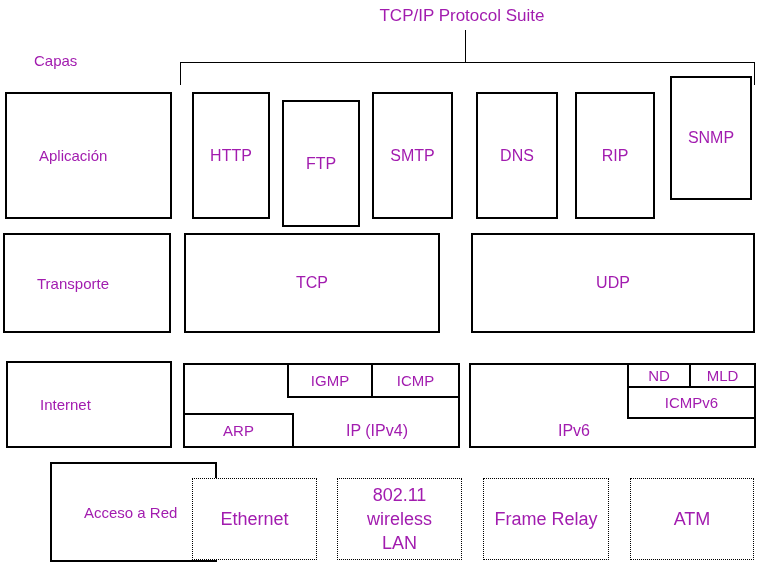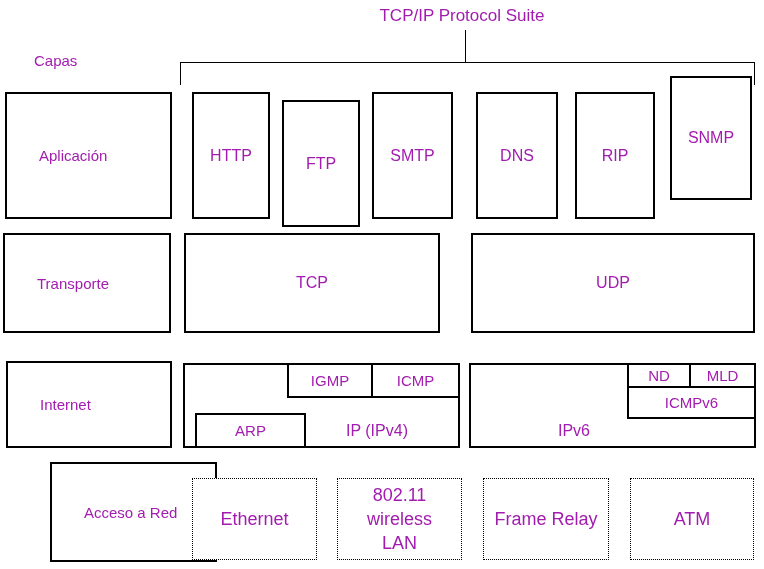--- a/index.html
+++ b/index.html
@@ -82,21 +82,21 @@
   #box-dns  { left: 476px; top: 92px; width: 82px; height: 127px; }
   #box-rip  { left: 575px; top: 92px; width: 80px; height: 127px; }
   #box-snmp { left: 670px; top: 76px; width: 82px; height: 124px; }
   
   #box-tcp { left: 184px; top: 233px; width: 256px; height: 100px; }
   #box-udp { left: 471px; top: 233px; width: 284px; height: 100px; }
   
   #box-ipv4-outer { left: 183px; top: 363px; width: 277px; height: 85px; }
   #box-igmp       { left: 287px; top: 363px; width: 86px;  height: 35px; }
   #box-icmp       { left: 371px; top: 363px; width: 89px;  height: 35px; }
-  #box-arp        { left: 183px; top: 413px; width: 111px; height: 35px; margin-left: 12px; }
+  #box-arp        { left: 183px; top: 413px; width: 111px; height: 35px; }
   #label-ipv4     { left: 294px; top: 413px; width: 166px; height: 35px; }
   
   #box-ipv6-outer { left: 469px; top: 363px; width: 287px; height: 85px; }
   #box-nd         { left: 627px; top: 363px; width: 64px;  height: 25px; }
   #box-mld        { left: 689px; top: 363px; width: 67px;  height: 25px; }
   #box-icmpv6     { left: 627px; top: 386px; width: 129px; height: 33px; }
   #label-ipv6     { left: 469px; top: 413px; width: 210px; height: 35px; }
   
   #box-ethernet   { left: 192px; top: 478px; width: 125px; height: 82px; }
   #box-wlan       { left: 337px; top: 478px; width: 125px; height: 82px; }

